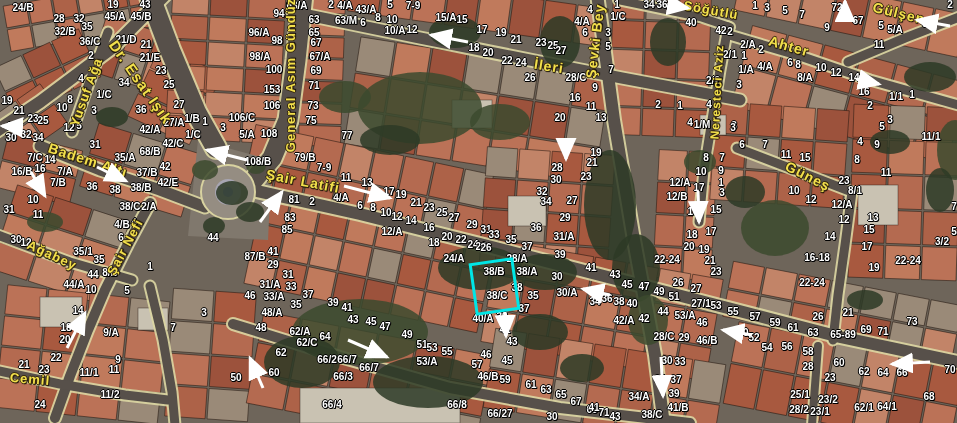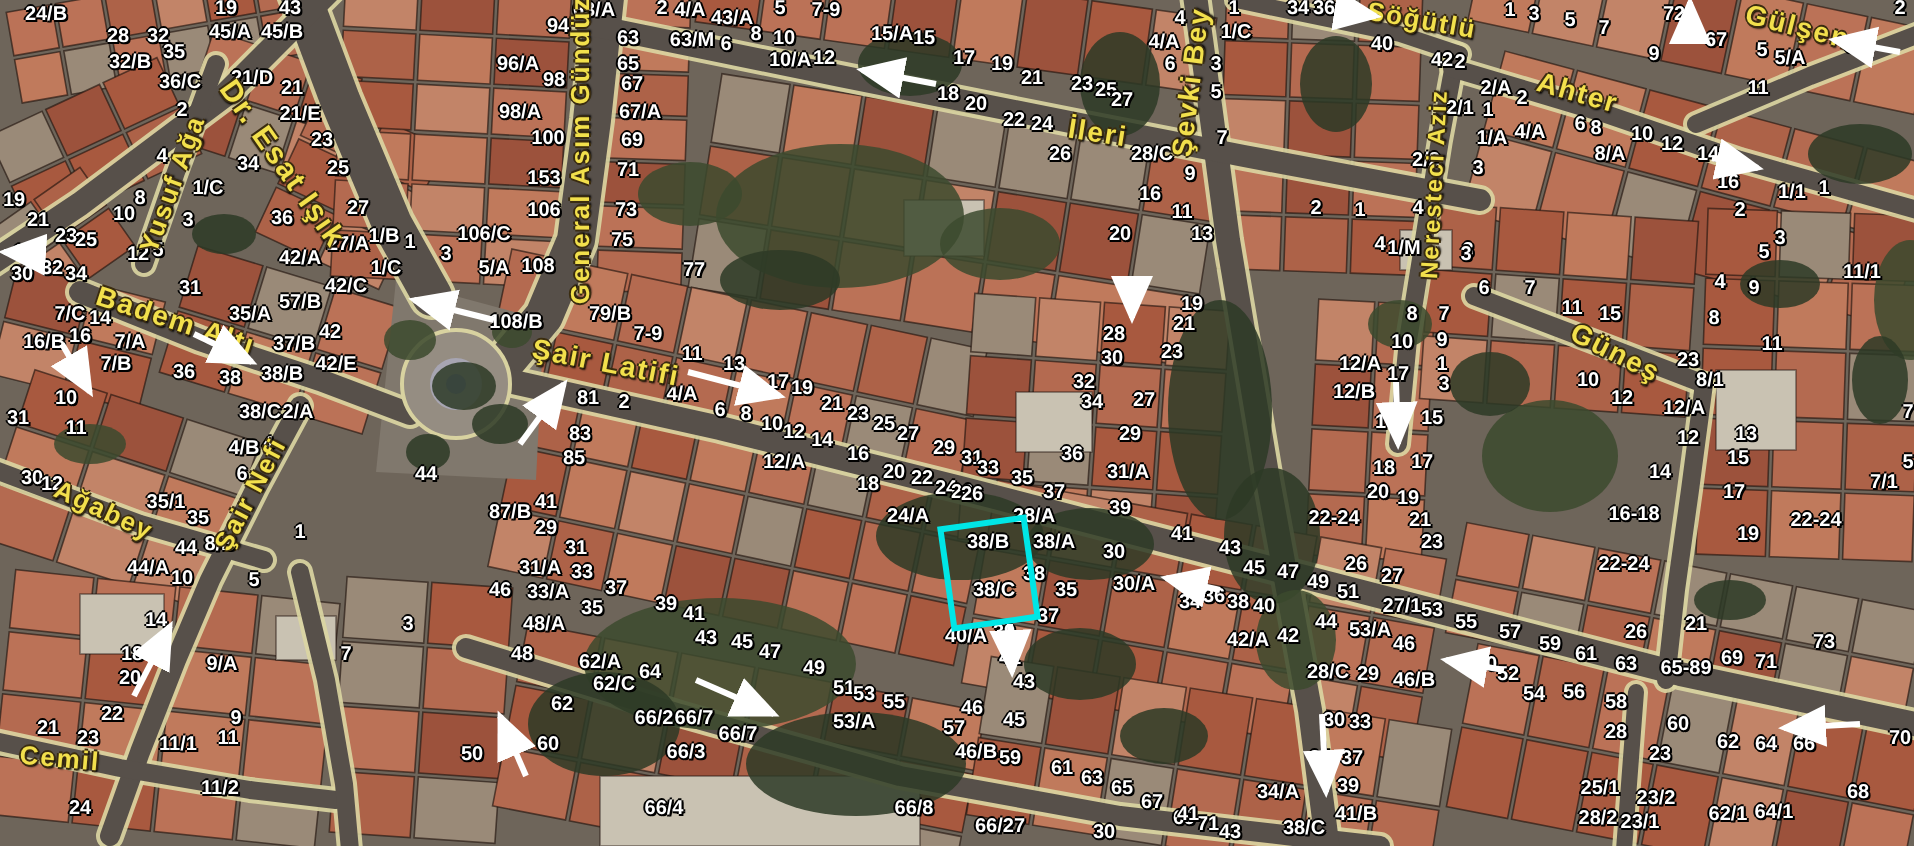--- a/index.html
+++ b/index.html
@@ -541,21 +541,21 @@
       <span class="hl" style="left: 193px; top: 135px;">1/C</span>
       <span class="hl" style="left: 150px; top: 130px;">42/A</span>
       <span class="hl" style="left: 35px; top: 158px;">7/C</span>
       <span class="hl" style="left: 50px; top: 160px;">14</span>
       <span class="hl" style="left: 22px; top: 172px;">16/B</span>
       <span class="hl" style="left: 40px; top: 169px;">16</span>
       <span class="hl" style="left: 65px; top: 172px;">7/A</span>
       <span class="hl" style="left: 58px; top: 183px;">7/B</span>
       <span class="hl" style="left: 95px; top: 145px;">31</span>
       <span class="hl" style="left: 125px; top: 158px;">35/A</span>
-      <span class="hl" style="left: 150px; top: 152px;">57/B</span>
+      <span class="hl" style="left: 150px; top: 152px;">68/B</span>
       <span class="hl" style="left: 173px; top: 144px;">42/C</span>
       <span class="hl" style="left: 147px; top: 173px;">37/B</span>
       <span class="hl" style="left: 165px; top: 167px;">42</span>
       <span class="hl" style="left: 168px; top: 183px;">42/E</span>
       <span class="hl" style="left: 92px; top: 187px;">36</span>
       <span class="hl" style="left: 115px; top: 190px;">38</span>
       <span class="hl" style="left: 141px; top: 188px;">38/B</span>
       <span class="hl" style="left: 130px; top: 207px;">38/C</span>
       <span class="hl" style="left: 149px; top: 207px;">2/A</span>
       <span class="hl" style="left: 122px; top: 225px;">4/B</span>
@@ -722,21 +722,21 @@
       <span class="hl" style="left: 794px; top: 191px;">10</span>
       <span class="hl" style="left: 811px; top: 200px;">12</span>
       <span class="hl" style="left: 842px; top: 205px;">12/A</span>
       <span class="hl" style="left: 844px; top: 220px;">12</span>
       <span class="hl" style="left: 873px; top: 218px;">13</span>
       <span class="hl" style="left: 869px; top: 230px;">15</span>
       <span class="hl" style="left: 830px; top: 237px;">14</span>
       <span class="hl" style="left: 867px; top: 247px;">17</span>
       <span class="hl" style="left: 817px; top: 258px;">16-18</span>
       <span class="hl" style="left: 874px; top: 268px;">19</span>
-      <span class="hl" style="left: 942px; top: 242px;">7/1</span>
+      <span class="hl" style="left: 942px; top: 242px;">3/2</span>
       <span class="hl" style="left: 954px; top: 232px;">5</span>
       <span class="hl" style="left: 954px; top: 207px;">7</span>
       <span class="hl" style="left: 721px; top: 183px;">1</span>
       <span class="hl" style="left: 722px; top: 193px;">3</span>
       <span class="hl" style="left: 721px; top: 171px;">9</span>
       <span class="hl" style="left: 722px; top: 158px;">7</span>
       <span class="hl" style="left: 908px; top: 261px;">22-24</span>
       <span class="hl" style="left: 557px; top: 168px;">28</span>
       <span class="hl" style="left: 556px; top: 180px;">30</span>
       <span class="hl" style="left: 542px; top: 192px;">32</span>

